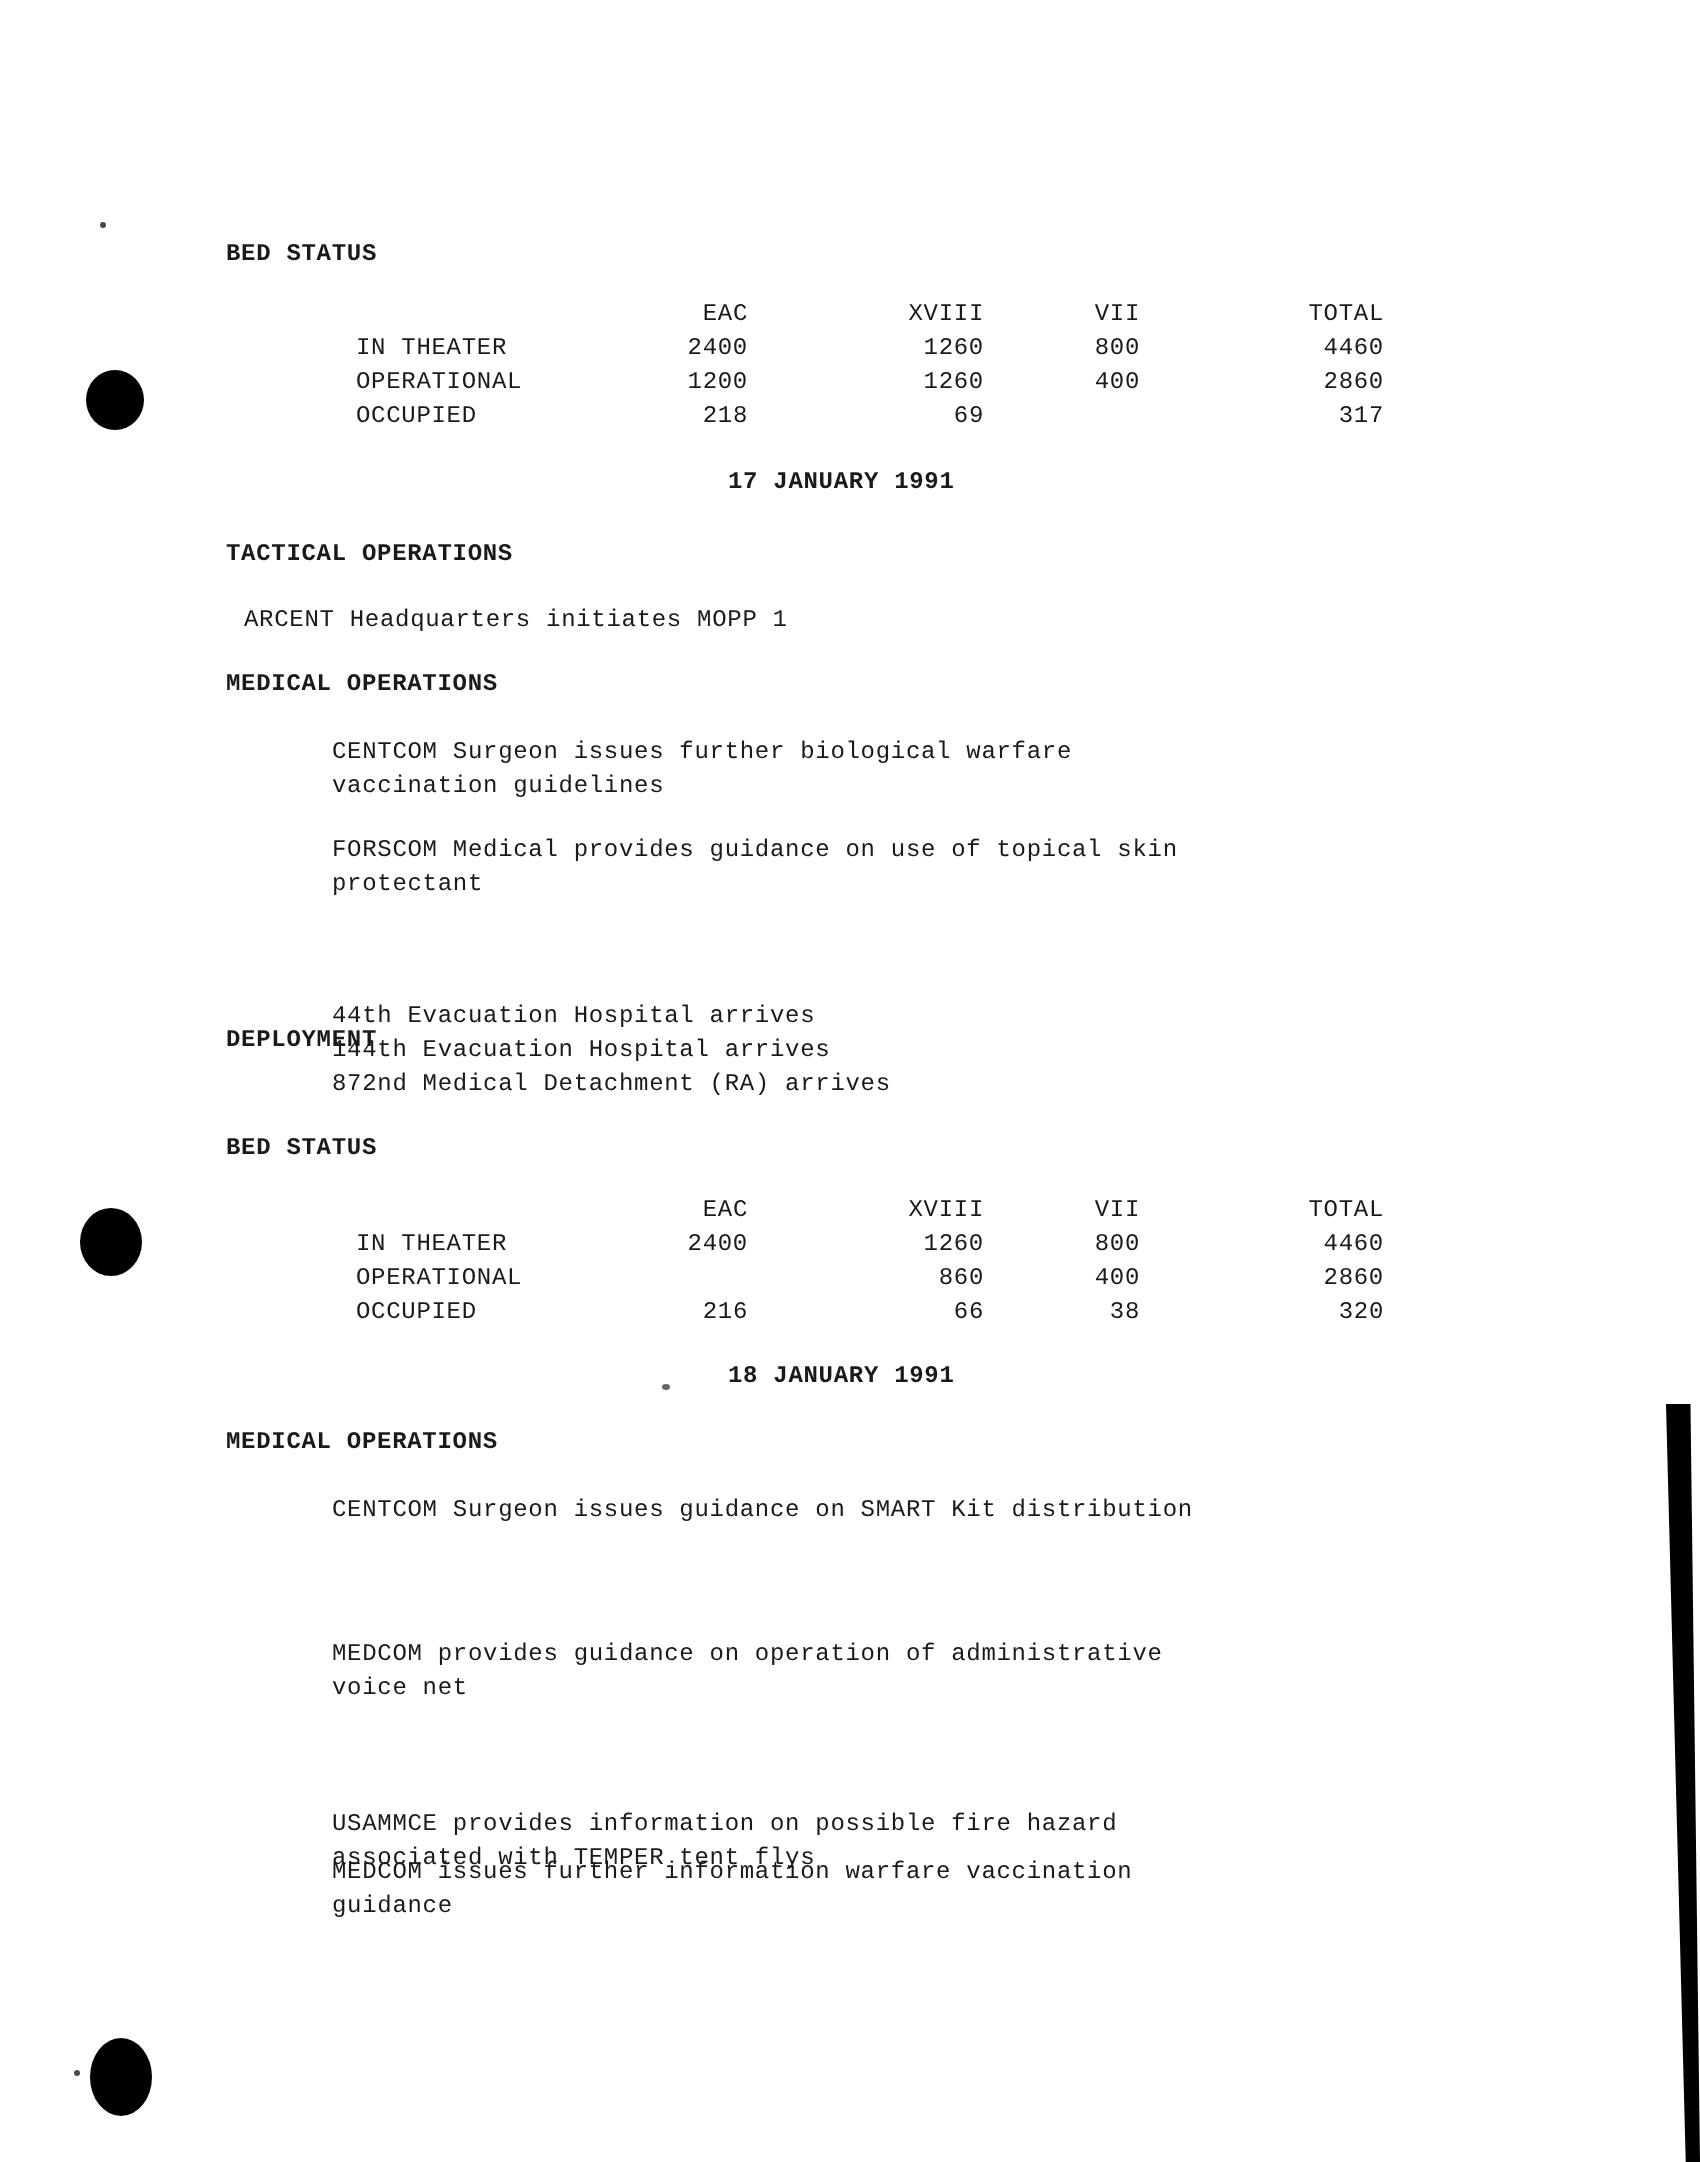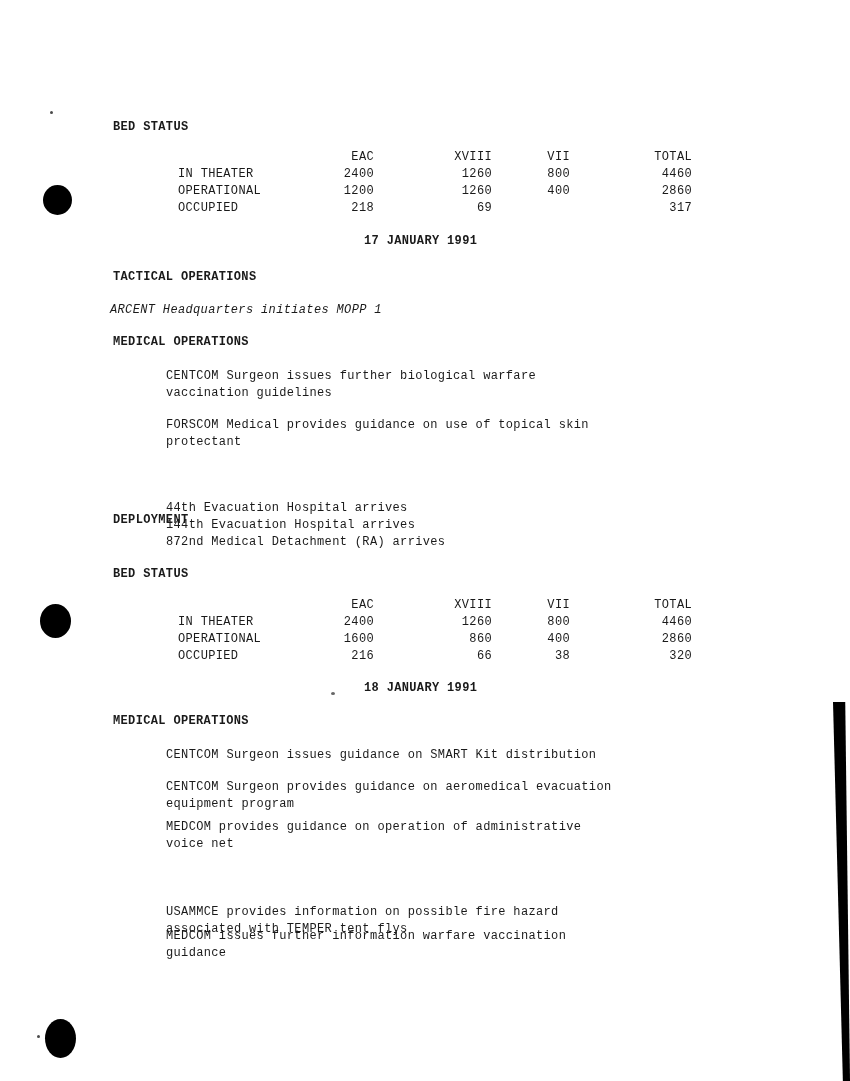--- a/index.html
+++ b/index.html
@@ -88,21 +88,21 @@
       <span class="c c0">218</span>
       <span class="c c1">69</span>
       <span class="c c3">317</span>
     </div>
   </div>
 
   <div class="abs date-line" style="left:364px; top:234px;">17 JANUARY 1991</div>
 
   <div class="abs h" style="left:113px; top:270px;">TACTICAL OPERATIONS</div>
 
-  <div class="abs para" style="left:110px; top:302px;font-style:italic;">ARCENT Headquarters initiates MOPP 1</div>
+  <div class="abs para" style="left:122px; top:302px;">ARCENT Headquarters initiates MOPP 1</div>
 
   <div class="abs h" style="left:113px; top:335px;">MEDICAL OPERATIONS</div>
 
   <div class="abs para" style="left:166px; top:368px;">CENTCOM Surgeon issues further biological warfare
 vaccination guidelines</div>
 
   <div class="abs para" style="left:166px; top:417px;">FORSCOM Medical provides guidance on use of topical skin
 protectant</div>
 
   <div class="abs h" style="left:113px; top:469px;margin-top:44px;">DEPLOYMENT</div>
@@ -122,42 +122,39 @@
     </div>
     <div class="t-row" style="top:17px;">
       <span class="t-label">IN THEATER</span>
       <span class="c c0">2400</span>
       <span class="c c1">1260</span>
       <span class="c c2">800</span>
       <span class="c c3">4460</span>
     </div>
     <div class="t-row" style="top:34px;">
       <span class="t-label">OPERATIONAL</span>
-      <span class="c c0">1600</span>
       <span class="c c1">860</span>
       <span class="c c2">400</span>
       <span class="c c3">2860</span>
     </div>
     <div class="t-row" style="top:51px;">
       <span class="t-label">OCCUPIED</span>
       <span class="c c0">216</span>
       <span class="c c1">66</span>
       <span class="c c2">38</span>
       <span class="c c3">320</span>
     </div>
   </div>
 
   <div class="abs date-line" style="left:364px; top:681px;">18 JANUARY 1991</div>
 
   <div class="abs h" style="left:113px; top:714px;">MEDICAL OPERATIONS</div>
 
   <div class="abs para" style="left:166px; top:747px;">CENTCOM Surgeon issues guidance on SMART Kit distribution</div>
 
-  <div class="abs para" style="left:166px; top:779px;">CENTCOM Surgeon provides guidance on aeromedical evacuation
-equipment program</div>
 
   <div class="abs para" style="left:166px; top:819px;">MEDCOM provides guidance on operation of administrative
 voice net</div>
 
   <div class="abs para" style="left:166px; top:904px;">USAMMCE provides information on possible fire hazard
 associated with TEMPER tent flys</div>
 
   <div class="abs para" style="left:166px; top:928px;">MEDCOM issues further information warfare vaccination
 guidance</div>
 

